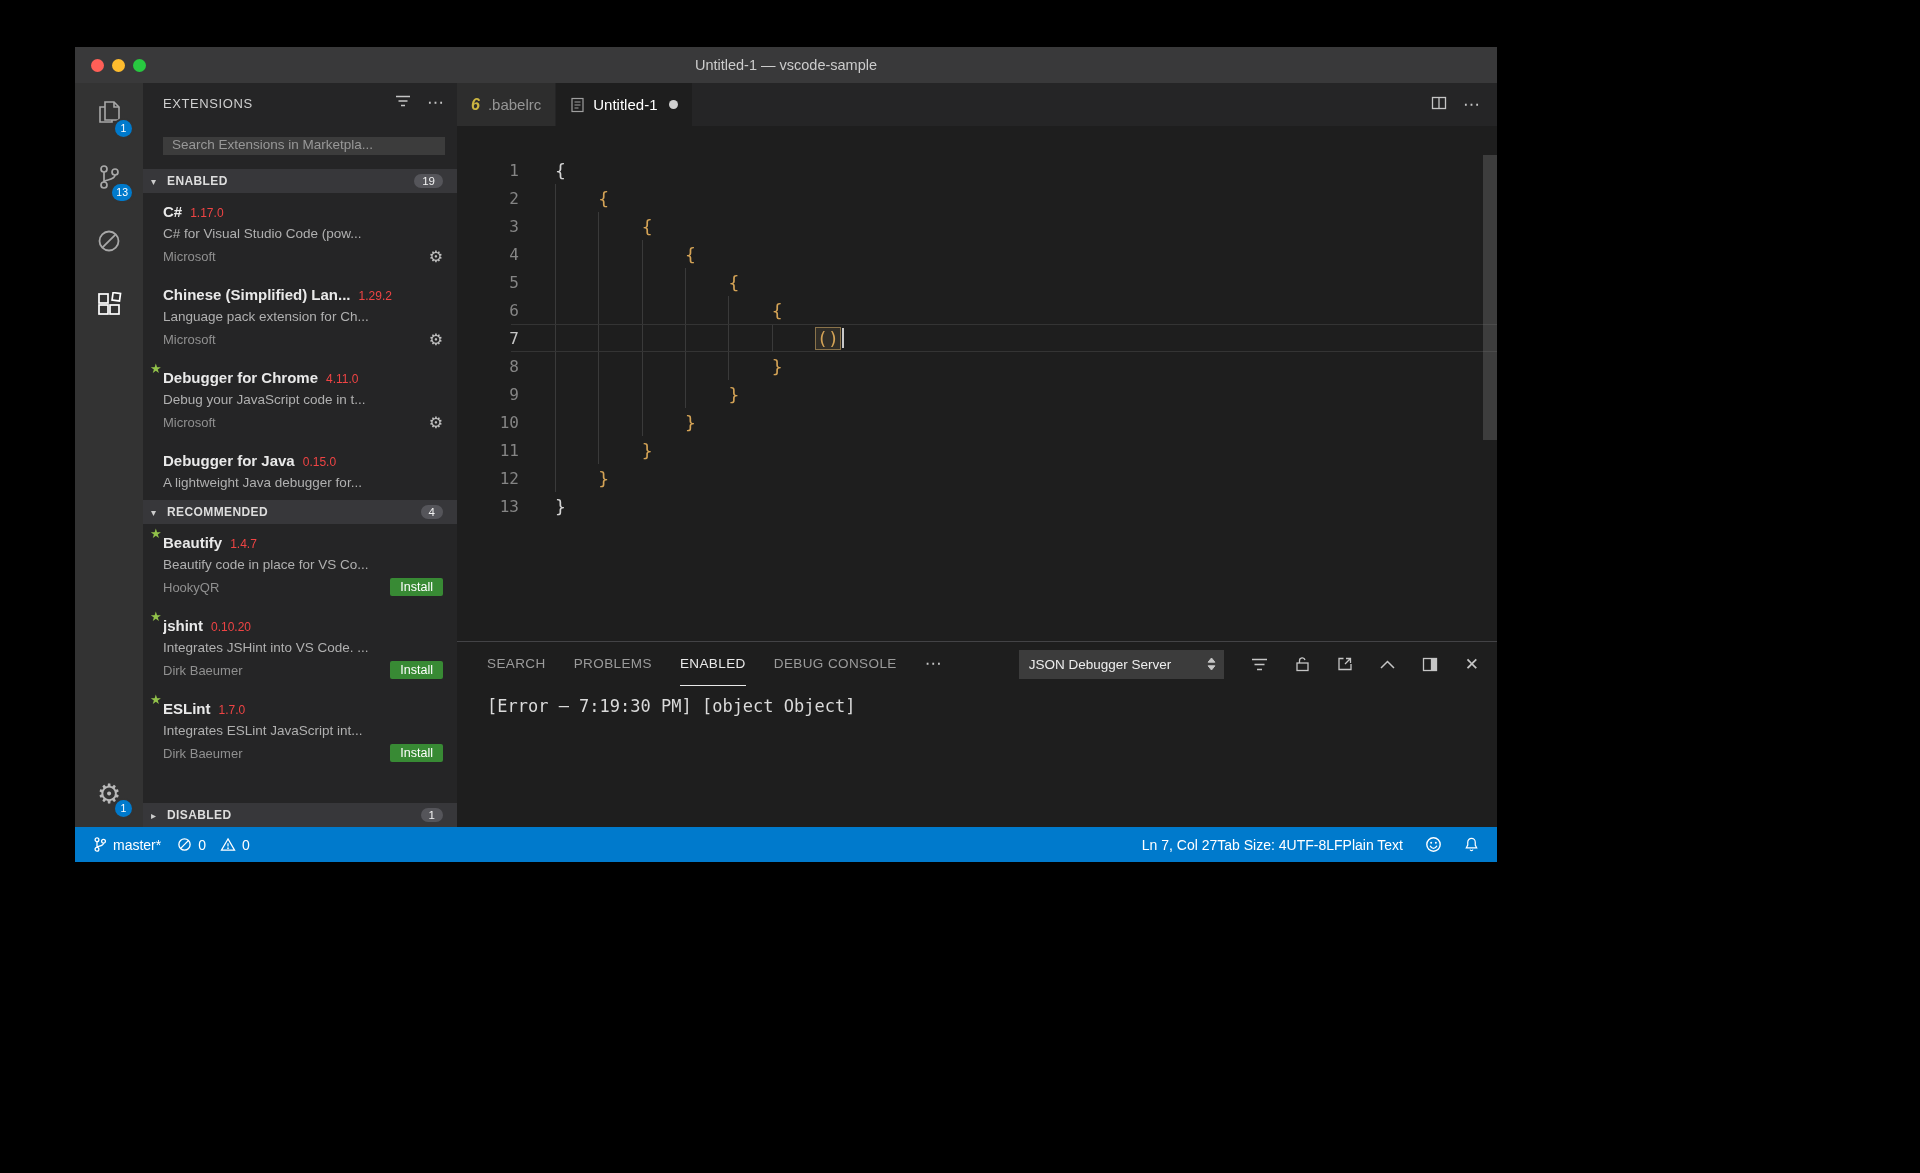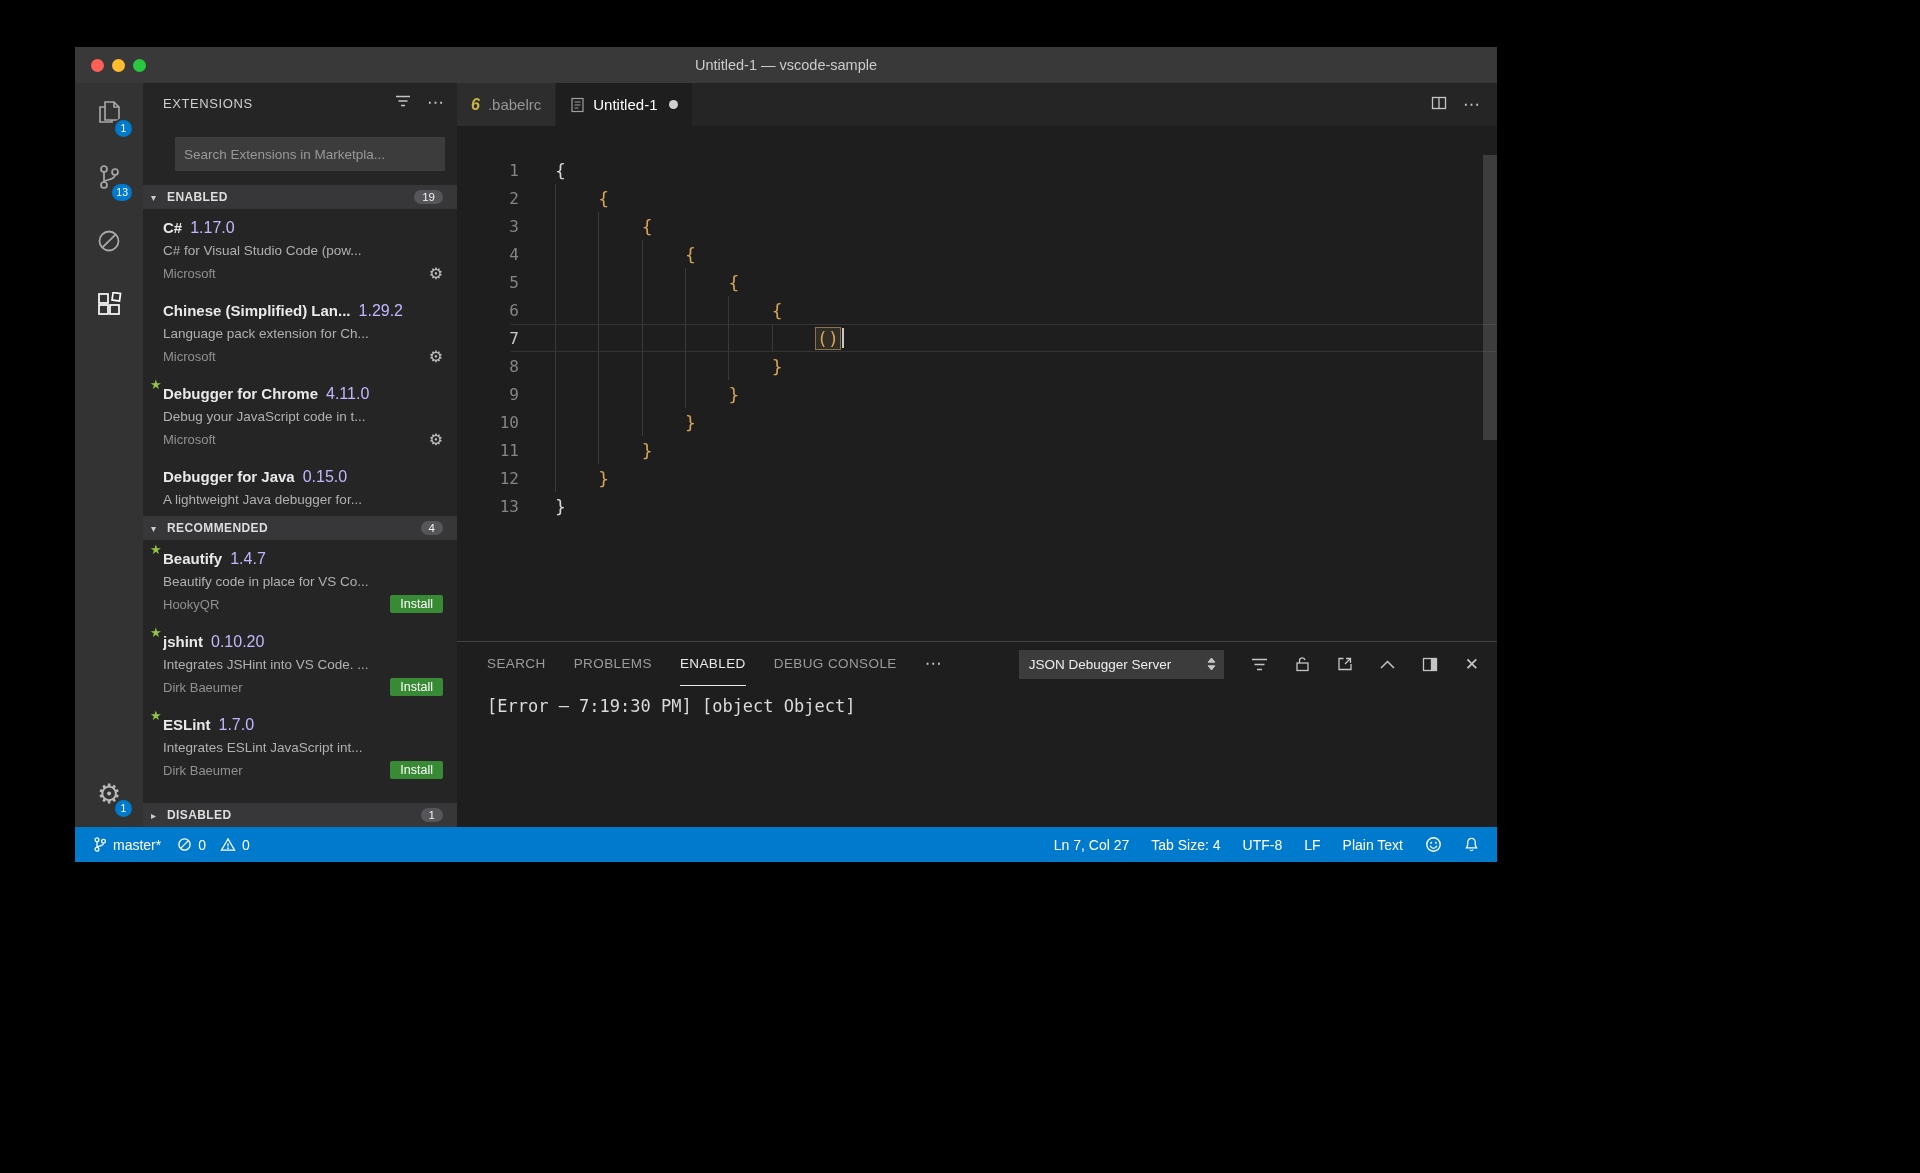--- a/index.html
+++ b/index.html
@@ -26,37 +26,37 @@
               background:#007acc; color:#fff; font-size:10.5px; line-height:17px; text-align:center; box-shadow:0 0 0 2px #333; }
   .ab-spacer { flex:1; }
   .ab-settings { position:relative; height:66px; display:flex; align-items:center; justify-content:center; color:#b9b9b9; font-size:27px; cursor:pointer; }
 
   
   .sidebar { width:314px; flex:none; background:#252526; display:flex; flex-direction:column; min-height:0; }
   .sidebar-header { height:40px; flex:none; display:flex; align-items:center; padding:0 12px 0 20px; }
   .sidebar-title { color:#cfcfcf; font-size:13px; letter-spacing:.6px; }
   .sidebar-header-actions { margin-left:auto; display:flex; align-items:center; gap:16px; color:#c5c5c5; }
   .dots { font-size:17px; letter-spacing:1px; color:#c5c5c5; cursor:pointer; line-height:10px; }
-  .searchbox { margin:14px 12px 14px 32px; height:34px; flex:none; background:#3c3c3c; display:flex; align-items:center; }
+  .searchbox { margin:14px 12px 14px 20px; height:18px; flex:none; background:#3c3c3c; display:flex; align-items:flex-start; }
   .searchbox input { width:100%; background:transparent; border:none; outline:none; color:#989898; font-size:13.5px; padding:0 9px; font-family:"Liberation Sans",sans-serif; }
   .searchbox input::placeholder { color:#989898; opacity:1; }
 
   .sections { flex:1; display:flex; flex-direction:column; overflow:hidden; }
   .section-header { height:24px; flex:none; background:#37373a; display:flex; align-items:center; padding:0 14px 0 8px; cursor:pointer; }
   .chevron { width:14px; color:#cccccc; font-size:10px; }
   .section-label { color:#dddddd; font-size:12px; font-weight:bold; letter-spacing:.4px; margin-left:2px; }
   .section-count { margin-left:auto; background:#55555a; color:#f2f2f2; font-size:11.5px; padding:1px 8px; border-radius:10px; }
   .section.collapsed { margin-top:auto; }
 
   .ext-item { position:relative; height:83px; padding:10px 14px 0 20px; cursor:pointer; overflow:hidden; }
   .ext-item.clipped { height:58px; }
   .ext-star { position:absolute; left:7px; top:2px; color:#92c24a; font-size:13px; }
   .ext-row1 { display:flex; align-items:baseline; white-space:nowrap; overflow:hidden; }
   .ext-name { color:#e9e9e9; font-size:15px; font-weight:bold; }
-  .ext-version { color:#c4b5fd; font-size:16px; margin-left:8px; }
+  .ext-version { color:#ef4444; font-size:12px; margin-left:8px; }
   .ext-desc { margin-top:6px; color:#b0b0b0; font-size:13.5px; white-space:nowrap; overflow:hidden; }
   .ext-row3 { margin-top:6px; display:flex; align-items:center; }
   .ext-author { color:#909090; font-size:13px; }
   .ext-gear { margin-left:auto; color:#c0c0c0; font-size:16px; cursor:pointer; }
   .ext-install { margin-left:auto; background:#388a34; color:#ffffff; border:none; font-size:12.5px; padding:2px 10px; border-radius:2px;
                  font-family:"Liberation Sans",sans-serif; cursor:pointer; }
 
   
   .editor-area { flex:1; display:flex; flex-direction:column; min-width:0; background:#1e1e1e; }
   .tabbar { height:43px; flex:none; background:#252526; display:flex; align-items:stretch; }
@@ -532,21 +532,21 @@
         <span class="sb-icon" style="margin-left:8px;">
           <svg width="16" height="15" viewBox="0 0 16 16" fill="none" stroke="#fff" stroke-width="1.3">
               <path d="M8 2l7 12H1z"></path>
               <path d="M8 6.6v3.4"></path>
               <circle cx="8" cy="11.9" r=".9" fill="#fff" stroke="none"></circle>
             </svg>
         </span>
         <span>0</span>
       </div>
       <div class="sb-right">
-        <span id="status-right-items" style="display:flex;align-items:center;gap:22px;">
+        <span id="status-right-items" style="display:flex;align-items:center;">
             <span class="sb-item">Ln 7, Col 27</span>
             <span class="sb-item">Tab Size: 4</span>
             <span class="sb-item">UTF-8</span>
             <span class="sb-item">LF</span>
             <span class="sb-item">Plain Text</span>
           </span>
         <span class="sb-icon sb-item">
           <svg width="17" height="17" viewBox="0 0 16 16" fill="none" stroke="#fff" stroke-width="1.3">
               <circle cx="8" cy="8" r="6.3"></circle>
               <circle cx="5.8" cy="6.3" r=".9" fill="#fff" stroke="none"></circle>

